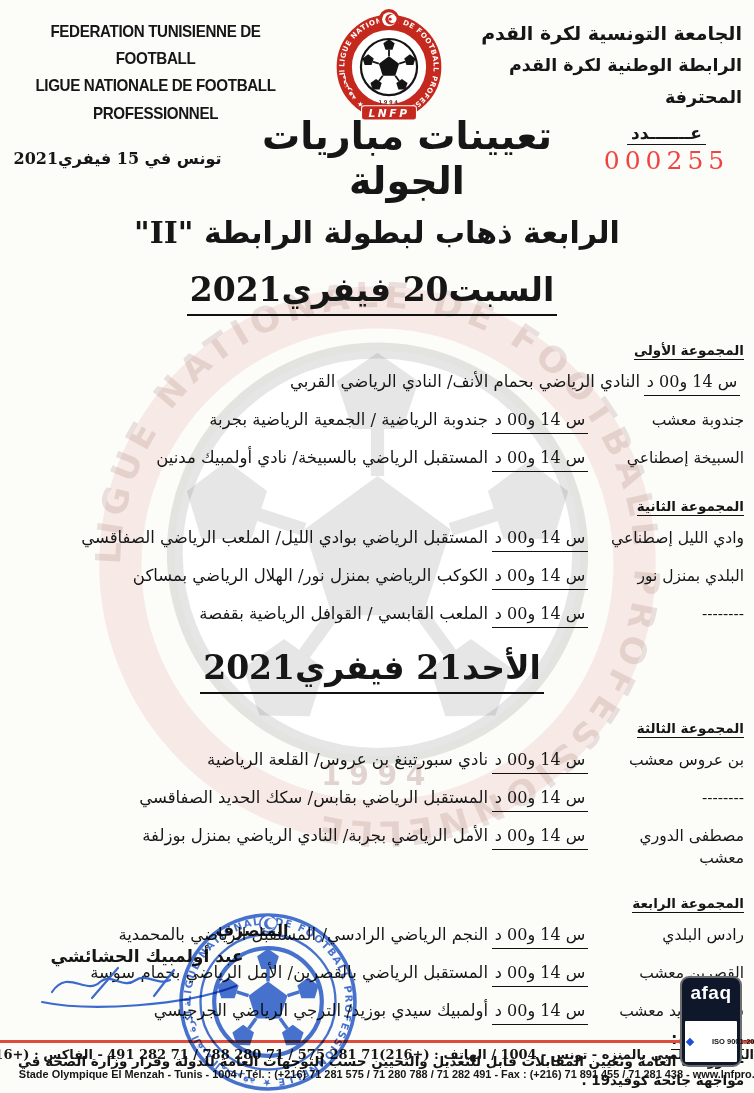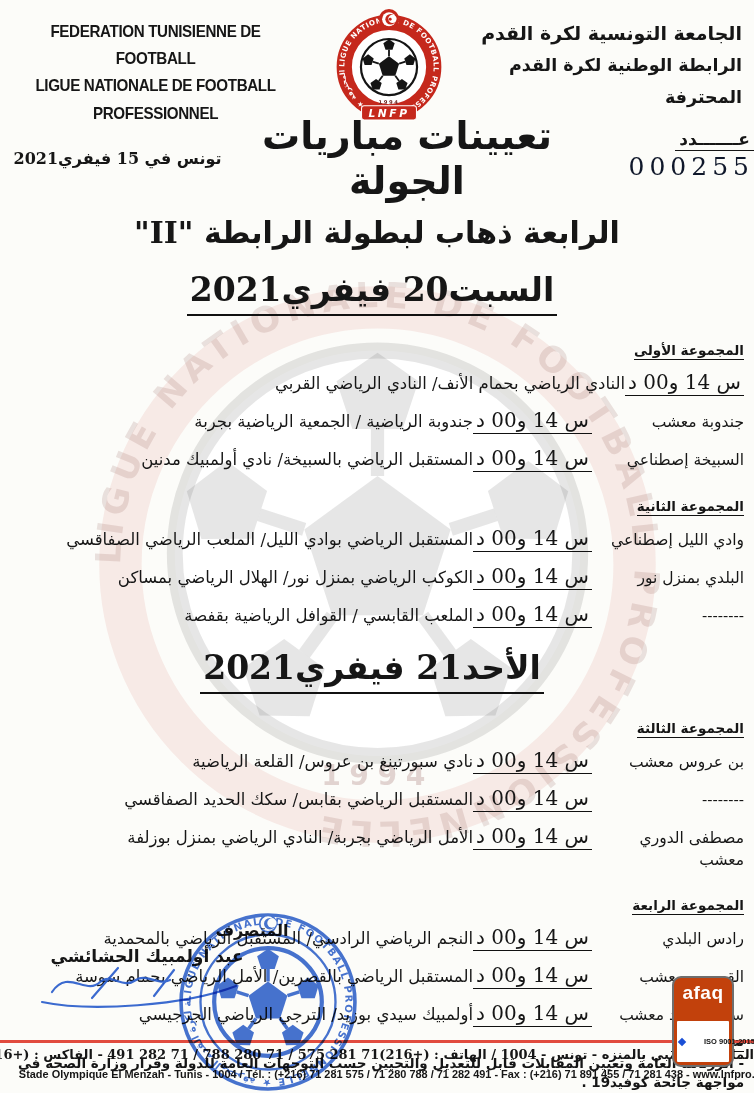--- a/index.html
+++ b/index.html
@@ -29,65 +29,65 @@
   .logo-wrap{flex:0 0 122px;margin:0 4px}
   .org-ar{flex:1;text-align:right;direction:rtl;font-weight:bold;
     font-size:17.5px;line-height:1.8;padding-top:8px}
 
   
   .meta-row{display:flex;margin-top:-14px;align-items:flex-start}
   .date-place{width:235px;direction:rtl;text-align:center;font-weight:bold;
     font-size:16px;margin-top:36px;font-family:var(--ar-serif)}
   .main-title{flex:1;text-align:center;direction:rtl;font-weight:bold;
     font-size:38px;font-family:var(--ar-serif)}
-  .doc-number{width:175px;text-align:right;margin-top:16px}
+  .doc-number{width:175px;text-align:center;margin-top:10px}
   .doc-number-label{display:inline-block;direction:rtl;font-weight:bold;font-size:17px;
     border-bottom:1.6px solid var(--ink);padding:0 4px 1px}
   .doc-number-value{font-family:"DejaVu Serif",serif;font-size:25px;letter-spacing:5px;
-    margin-top:1px;color:#0f172a}
+    margin-top:1px;color:#ef4444}
 
   .subtitle{text-align:center;direction:rtl;font-weight:bold;font-size:30px;
     margin-top:12px;font-family:var(--ar-serif)}
 
   
   .day-heading{direction:rtl;text-align:center;padding-right:10px;margin-top:20px;
     font-size:33px;font-weight:bold;font-family:var(--ar-serif)}
   .day-heading .u{display:inline-block;border-bottom:2.6px solid #111;padding:0 3px 5px}
   .category,.group-label{direction:rtl;text-align:right;padding-right:10px;
     font-size:13.5px;font-weight:bold}
   .category{margin-top:14px}
   .group-label{margin-top:26px}
   .category .u,.group-label .u{display:inline-block;border-bottom:1.3px solid #111;padding-bottom:1px}
   .match-row{display:flex;direction:rtl;align-items:baseline;
     padding:0 10px 0 8px;margin-top:13px;line-height:22px;font-family:var(--ar-serif)}
   .rows .match-row:first-child{margin-top:11px}
   .venue{flex:0 0 152px;font-size:15.5px}
   .time{flex:0 0 104px;text-align:center}
   .time-text{display:inline-block;border-bottom:1.5px solid #111;padding:0 3px 2px;
-    white-space:nowrap;font-size:20px}
+    white-space:nowrap;font-size:16px}
   .fixture{flex:1;font-size:16.5px;padding-left:4px}
 
   
   .notes{direction:rtl;padding:0 10px 0 14px;margin-top:4px}
   .notes-label{display:inline-block;font-weight:bold;font-size:15px;
     border-bottom:1.4px solid #111;padding-bottom:1px}
   .note-item{font-weight:bold;font-size:13.5px;line-height:19.5px;margin-top:2px}
 
   
   .sig-title{position:absolute;left:212px;top:921px;width:80px;text-align:center;
     direction:rtl;font-weight:bold;font-size:16px;z-index:2}
   .sig-name{position:absolute;left:42px;top:946px;width:210px;text-align:center;
     direction:rtl;font-weight:bold;font-size:17px;white-space:nowrap;z-index:2}
   .sig-scrawl{position:absolute;left:34px;top:956px;z-index:2;opacity:.92}
   .stamp{position:absolute;left:178px;top:912px;z-index:3;color:var(--stamp-blue);
     mix-blend-mode:multiply;opacity:.87}
 
   
-  .afaq{position:absolute;right:20px;top:976px;width:62px;z-index:2;
-    background:#c2410c;border:2px solid #6e6e6e;border-radius:9px;padding:4px 3px 3px}
+  .afaq{position:absolute;right:12px;top:976px;width:62px;z-index:2;
+    background:#0f172a;border:2px solid #6e6e6e;border-radius:9px;padding:4px 3px 3px}
   .afaq-word{color:#fff;text-align:center;font-family:"Liberation Sans",sans-serif;
     font-weight:bold;font-size:19px;letter-spacing:.5px}
   .afaq-strip{background:#fff;margin-top:17px;display:flex;align-items:center;gap:19px;
     padding:16px 2px;border-radius:1px}
   .afaq-diamond{width:6px;height:6px;background:#1a4fd6;transform:rotate(45deg);flex:0 0 auto}
   .afaq-iso{font-family:"Liberation Sans",sans-serif;font-weight:bold;font-size:7.5px;color:#111;white-space:nowrap}
 
   
   .footer{position:absolute;left:0;right:0;top:1040px;z-index:1}
   .footer-rule{height:3px;background:#e14b3e;margin-bottom:2px}

